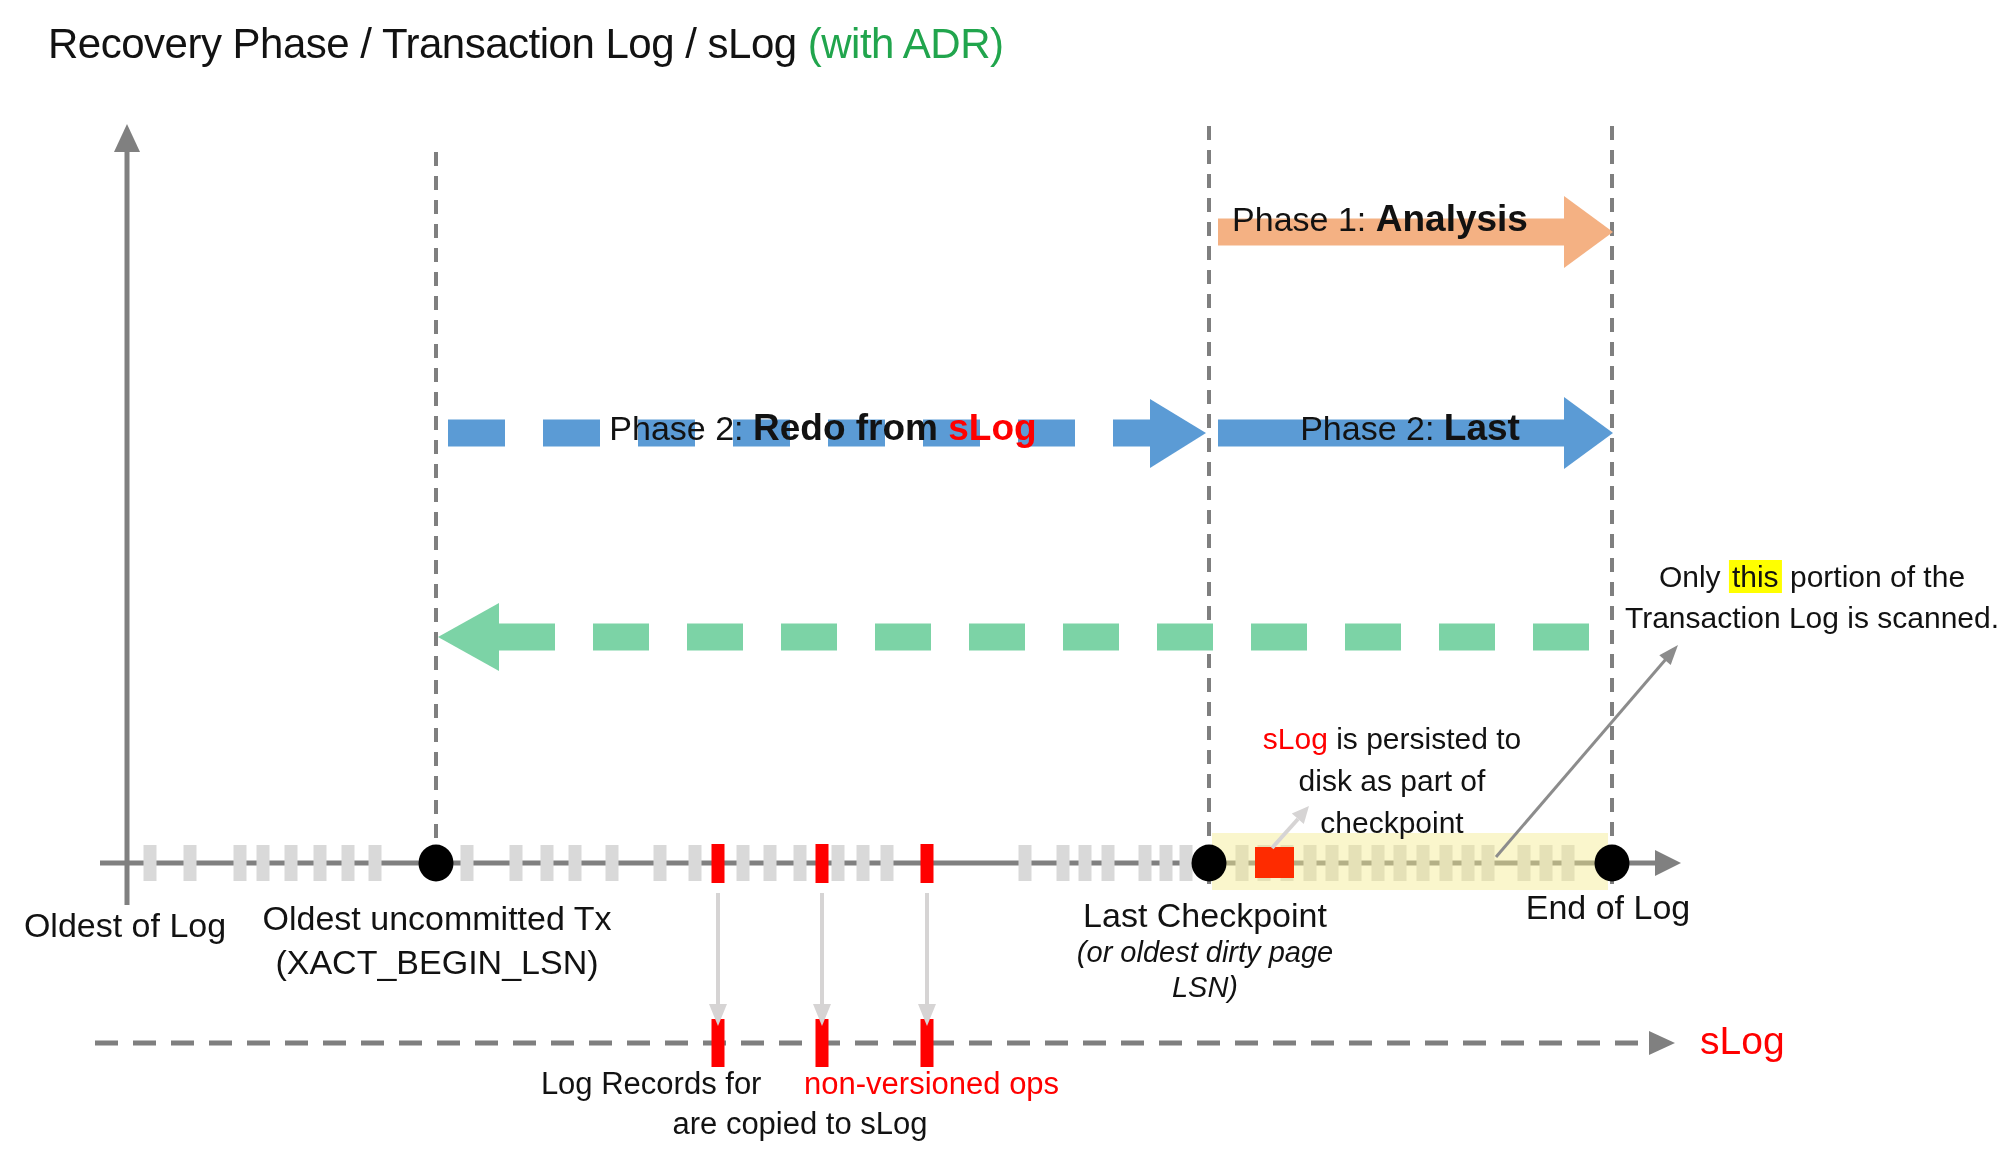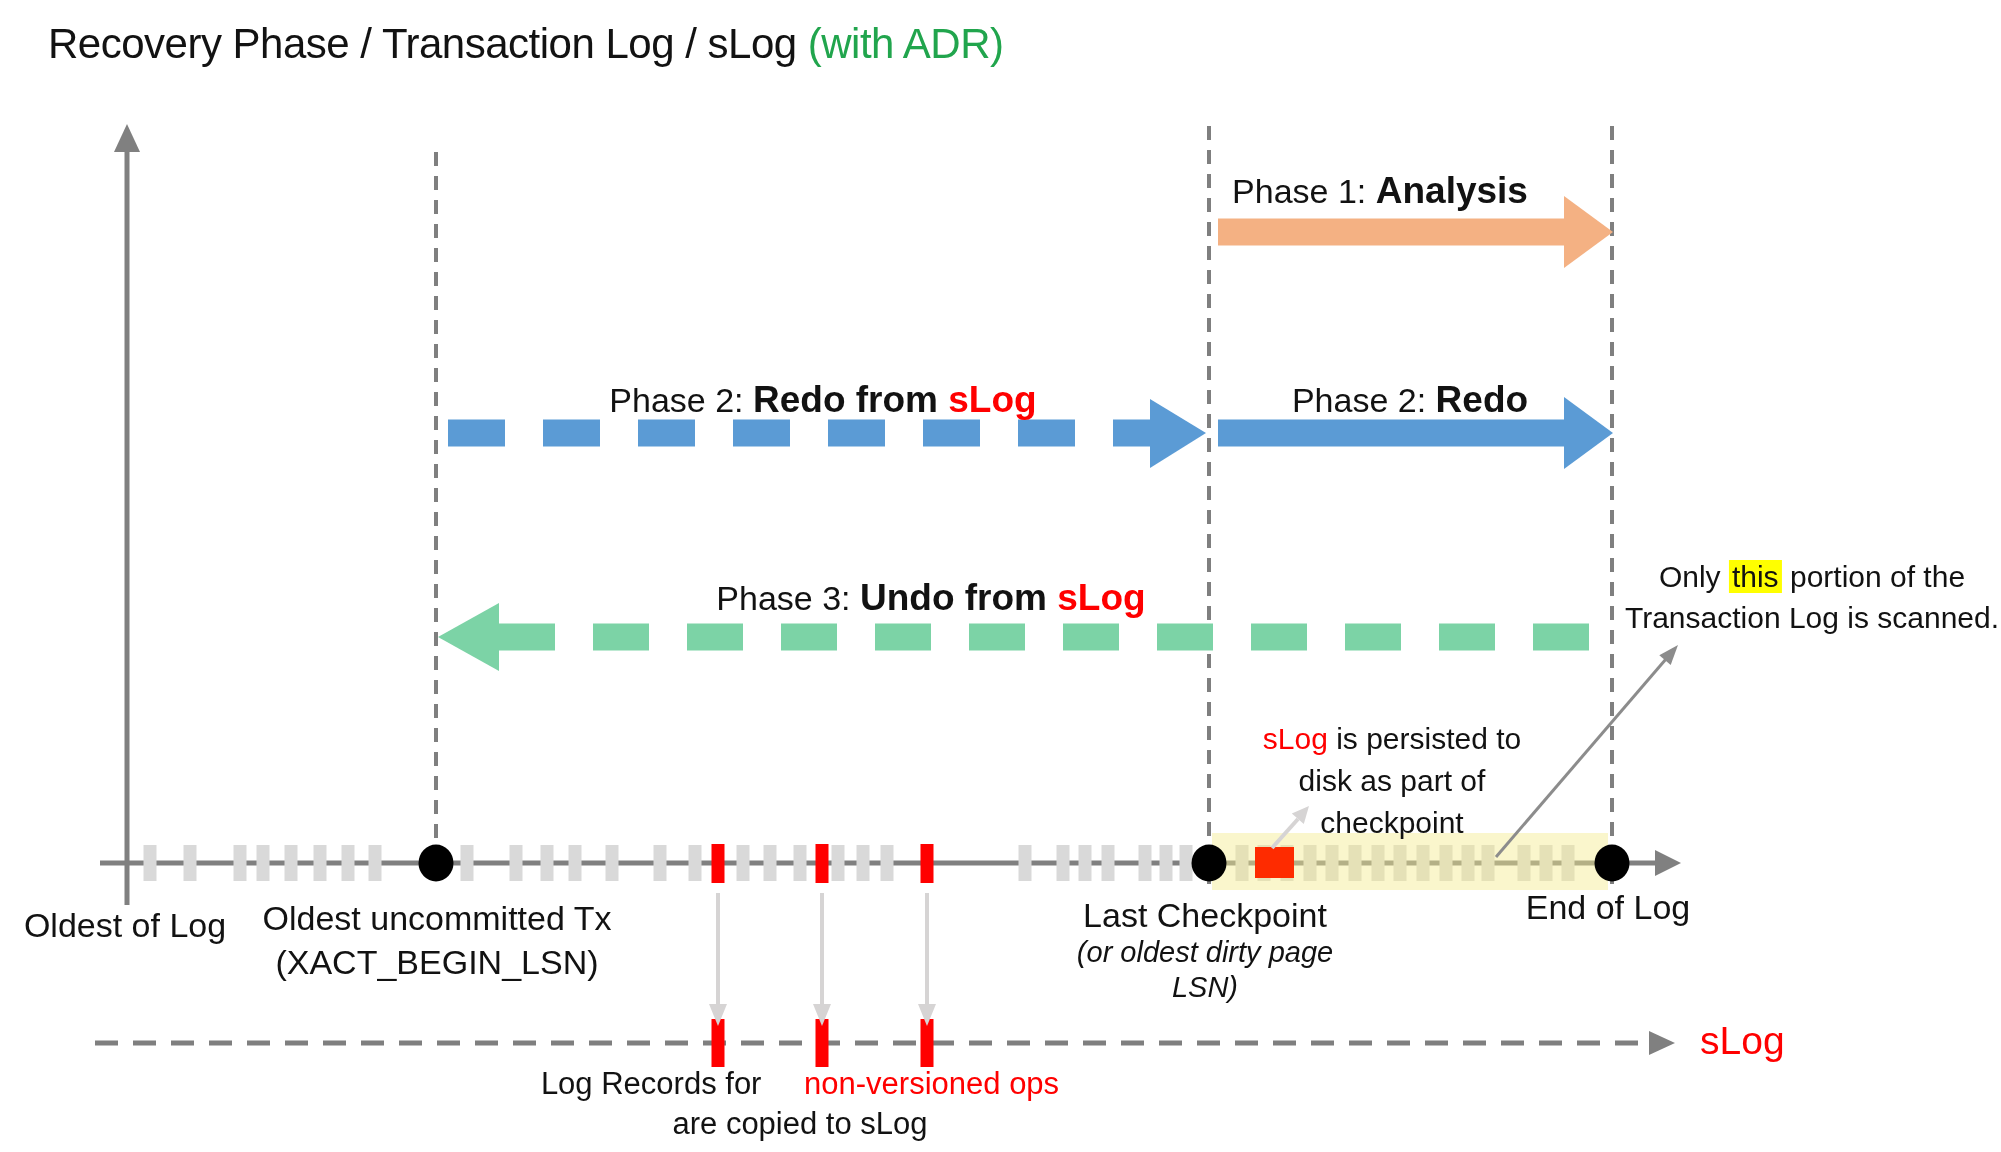--- a/index.html
+++ b/index.html
@@ -21,21 +21,21 @@
   html,body{margin:0;padding:0;background:#ffffff;}
   .canvas{
     position:relative;width:2001px;height:1152px;background:#fff;overflow:hidden;
     font-family:"Liberation Sans",sans-serif;color:var(--text-black);
   }
   svg.layer{position:absolute;left:0;top:0;z-index:1;}
   .txt{position:absolute;z-index:2;white-space:nowrap;}
   .center{transform:translateX(-50%);text-align:center;}
   .title{left:48px;top:20px;font-size:42px;letter-spacing:-0.5px;}
   .title .accent{color:var(--accent-green);}
-  .phase-label{font-size:34px;}
+  .phase-label{font-size:34px;margin-top:28px;}
   .phase-label .bold{font-size:37px;font-weight:700;}
   .phase-label .accent{font-size:37px;font-weight:700;color:var(--accent-red);}
   .note{font-size:30px;line-height:41px;}
   .note .accent{color:var(--accent-red);}
   .note .hl{background:var(--highlight-yellow);padding:0 3px;}
   .axis-label{font-size:34px;}
   .sub-italic{font-size:29px;line-height:35px;font-style:italic;}
   .tl-label{left:1697px;top:840px;font-size:38px;}
   .slog-label{left:1700px;top:1019px;font-size:39px;color:var(--accent-red);}
   .copy-note{font-size:31px;line-height:40px;}
@@ -185,24 +185,21 @@
     <span>Recovery Phase / Transaction Log / sLog </span><span class="accent">(with ADR)</span>
   </div>
 
   <div class="txt center phase-label" style="left:1380px;top:170px;">
     <span>Phase 1: </span><span class="bold">Analysis</span>
   </div>
   <div class="txt center phase-label" style="left:823px;top:379px;">
     <span>Phase 2: </span><span class="bold">Redo from </span><span class="accent">sLog</span>
   </div>
   <div class="txt center phase-label" style="left:1410px;top:379px;">
-    <span>Phase 2: </span><span class="bold">Redo</span>
-  </div>
-  <div class="txt center phase-label" style="left:931px;top:577px;">
-    <span>Phase 3: </span><span class="bold">Undo from </span><span class="accent">sLog</span>
+    <span>Phase 2: </span><span class="bold">Last</span>
   </div>
 
   <div class="txt center note" style="left:1812px;top:556px;">
     <div><span>Only </span><span class="hl">this</span><span> portion of the</span></div>
     <div>Transaction Log is scanned.</div>
   </div>
 
   <div class="txt center note" style="left:1392px;top:718px;line-height:42px;">
     <div><span class="accent">sLog</span><span> is persisted to</span></div>
     <div>disk as part of</div>

